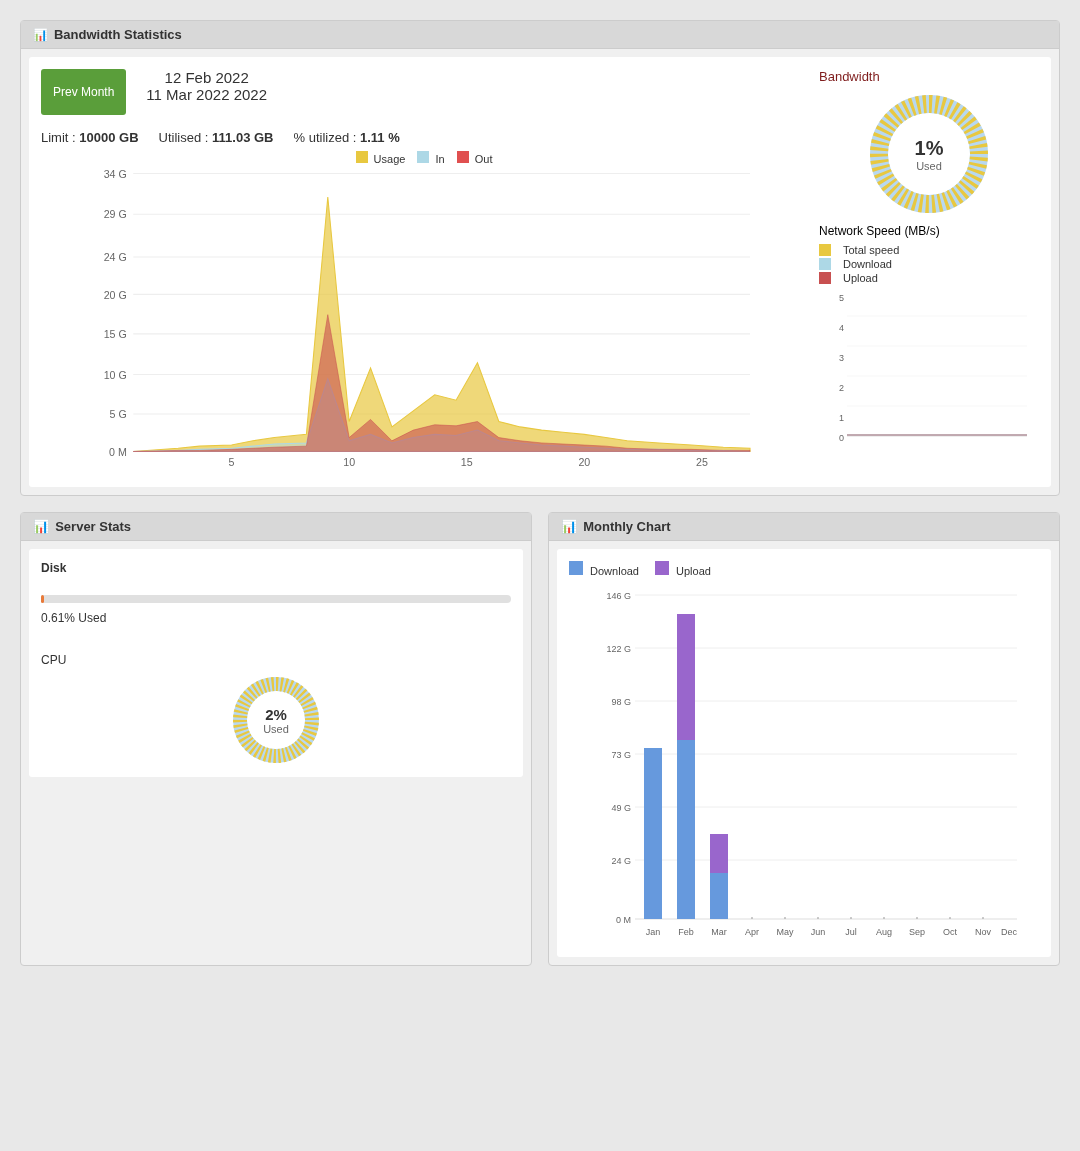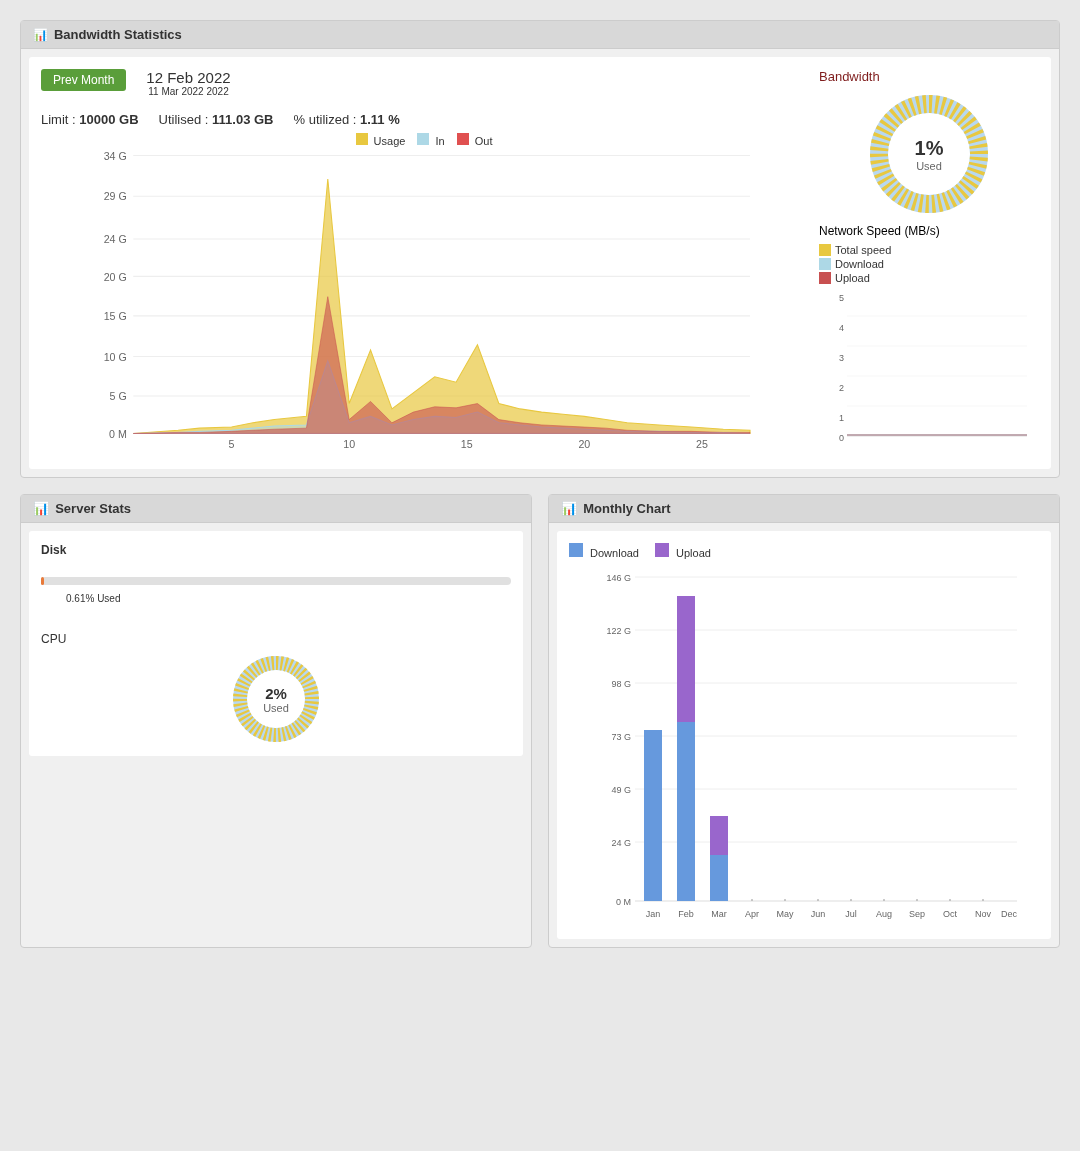--- a/index.html
+++ b/index.html
@@ -52,21 +52,21 @@
       text-align: center;
     }
     .date-header div {
       font-size: 14px;
       font-weight: normal;
     }
     .prev-month-btn {
       display: inline-block;
       background: #5a9e3a;
       color: white;
-      padding: 4px 12px;
+      padding: 16px 12px;
       border-radius: 3px;
       font-size: 12px;
       cursor: pointer;
       border: none;
     }
     .stats-row {
       display: flex;
       gap: 20px;
       margin-bottom: 6px;
       font-size: 13px;
@@ -120,21 +120,21 @@
     }
 
     
     .speed-legend {
       width: 100%;
       font-size: 11px;
     }
     .speed-legend-item {
       display: flex;
       align-items: center;
-      gap: 4px;
+      gap: 12px;
       margin-bottom: 2px;
     }
     .speed-chart-container {
       width: 100%;
       height: 160px;
       position: relative;
     }
 
     
     .bottom-panels {
@@ -212,21 +212,21 @@
     <span>Bandwidth Statistics</span>
   </div>
   <div class="panel-body">
     <div class="bandwidth-top">
 
       <div class="bandwidth-main">
         <div style="display:flex; align-items:flex-start; gap:20px; margin-bottom:8px;">
           <button class="prev-month-btn">Prev Month</button>
           <div class="date-header">
             <div style="font-size:15px;">12 Feb 2022</div>
-            <div style="font-size:10px;">11 Mar 2022 2022</div>
+            <div style="font-size:15px;">11 Mar 2022 2022</div>
           </div>
         </div>
         <div class="stats-row">
           <span>
             <span>Limit :</span>
             <b>10000 GB</b>
           </span>
           <span>
             <span>Utilised :</span>
             <b>111.03 GB</b>
@@ -349,21 +349,21 @@
       <span>Server Stats</span>
     </div>
     <div class="panel-body">
       <div class="server-inner">
 
         <div class="disk-section">
           <div style="font-weight:bold; margin-bottom:8px;">Disk</div>
           <div class="disk-bar-bg">
             <div class="disk-bar-fill"></div>
           </div>
-          <div style="margin-top:8px; font-size:10px;margin-left:25px;">0.61% Used</div>
+          <div style="margin-top:8px; font-size:12px;">0.61% Used</div>
         </div>
 
         <div class="cpu-section">
           <div style="font-weight:normal; margin-bottom:8px; align-self:flex-start;">CPU</div>
           <div class="donut-container" style="width:90px;height:90px;">
             <svg viewBox="0 0 90 90" width="90" height="90">
               <circle cx="45" cy="45" r="36" fill="none" stroke="#b8d8f0" stroke-width="14"></circle>
               <circle cx="45" cy="45" r="36" fill="none" stroke="#e8c840" stroke-width="14" stroke-dasharray="2.26" stroke-dashoffset="0" transform="rotate(-90 45 45)"></circle>
             </svg>
             <div class="donut-text">

